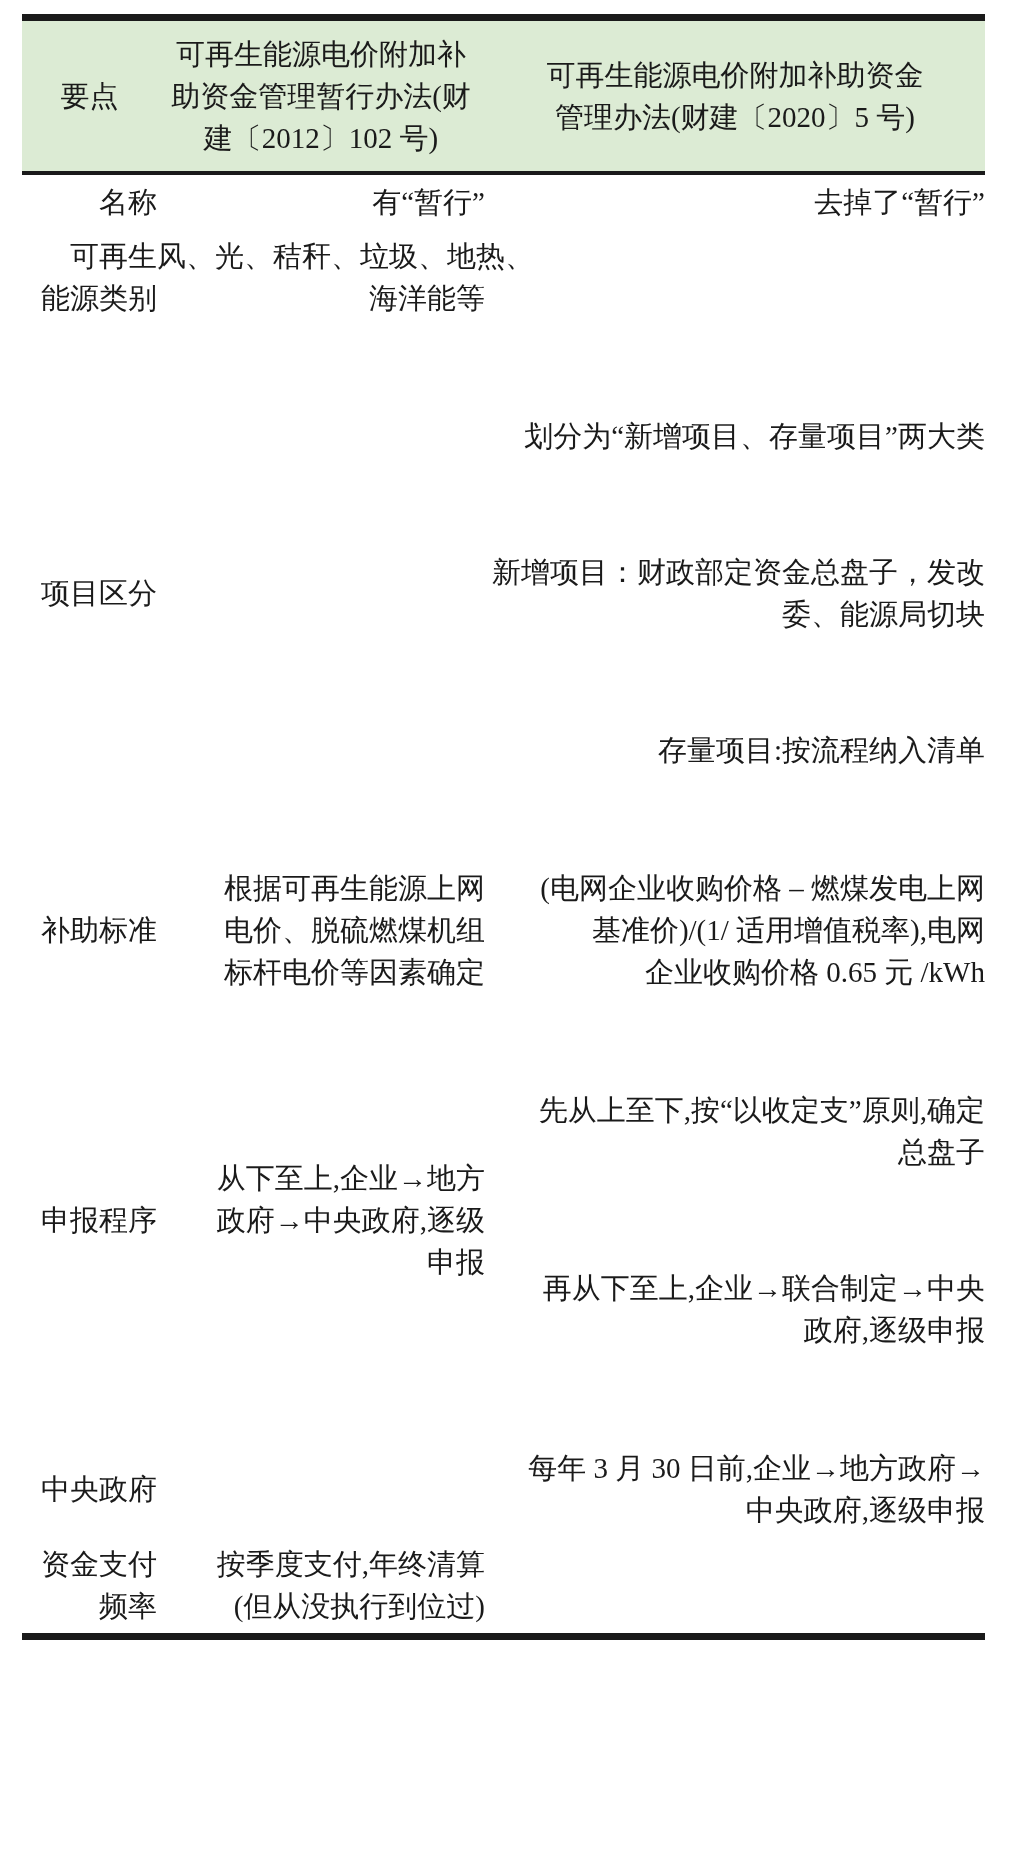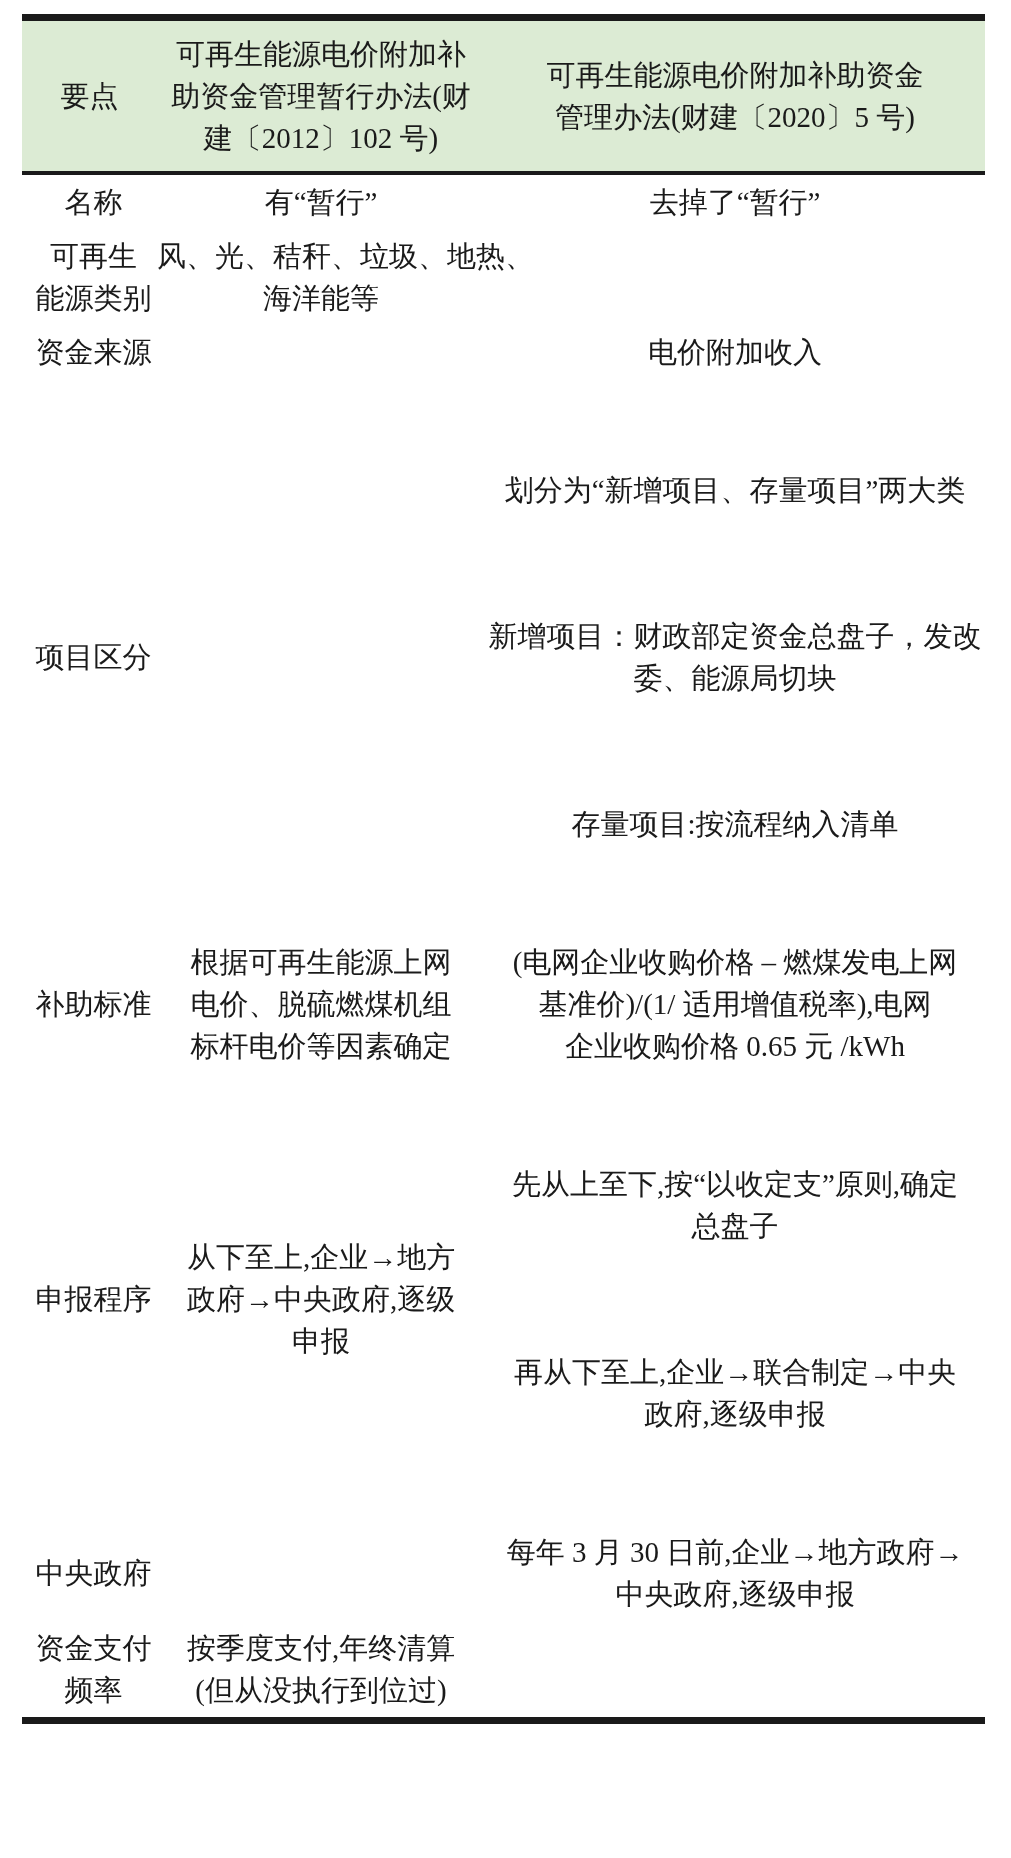--- a/index.html
+++ b/index.html
@@ -40,30 +40,30 @@
     text-align:center;
     vertical-align:middle;
     padding:12px 0;
     white-space:pre-line;
   }
   tbody th,tbody td{
     font-weight:normal;
     font-size:29px;
     line-height:42px;
     vertical-align:middle;
-    text-align:center;
+    text-align:right;
     padding:6px 0;
     white-space:pre;
   }
   tbody th.lbl{
     padding-left:8px;
     white-space:pre-line;
   }
   td .para + .para{
-    margin-top:20px;
+    margin-top:10px;
   }
 </style>
 </head>
 <body>
 
 <div class="page">
   <table class="tbl">
     <colgroup>
       <col class="c1">
         <col class="c2">
@@ -90,25 +90,20 @@
       <tr>
         <th class="lbl">可再生
 能源类别</th>
         <td><div class="para">风、光、秸秆、垃圾、地热、
 海洋能等</div></td>
         <td></td>
       </tr>
 
 
 
-      <tr>
-        <th class="lbl">资金来源</th>
-        <td></td>
-        <td><div class="para">电价附加收入</div></td>
-      </tr>
 
       <tr>
         <th class="lbl">项目区分</th>
         <td></td>
         <td>
           <div class="para">划分为“新增项目、存量项目”两大类</div>
           <div class="para">新增项目：财政部定资金总盘子，发改
 委、能源局切块</div>
           <div class="para">存量项目:按流程纳入清单</div>
         </td>

